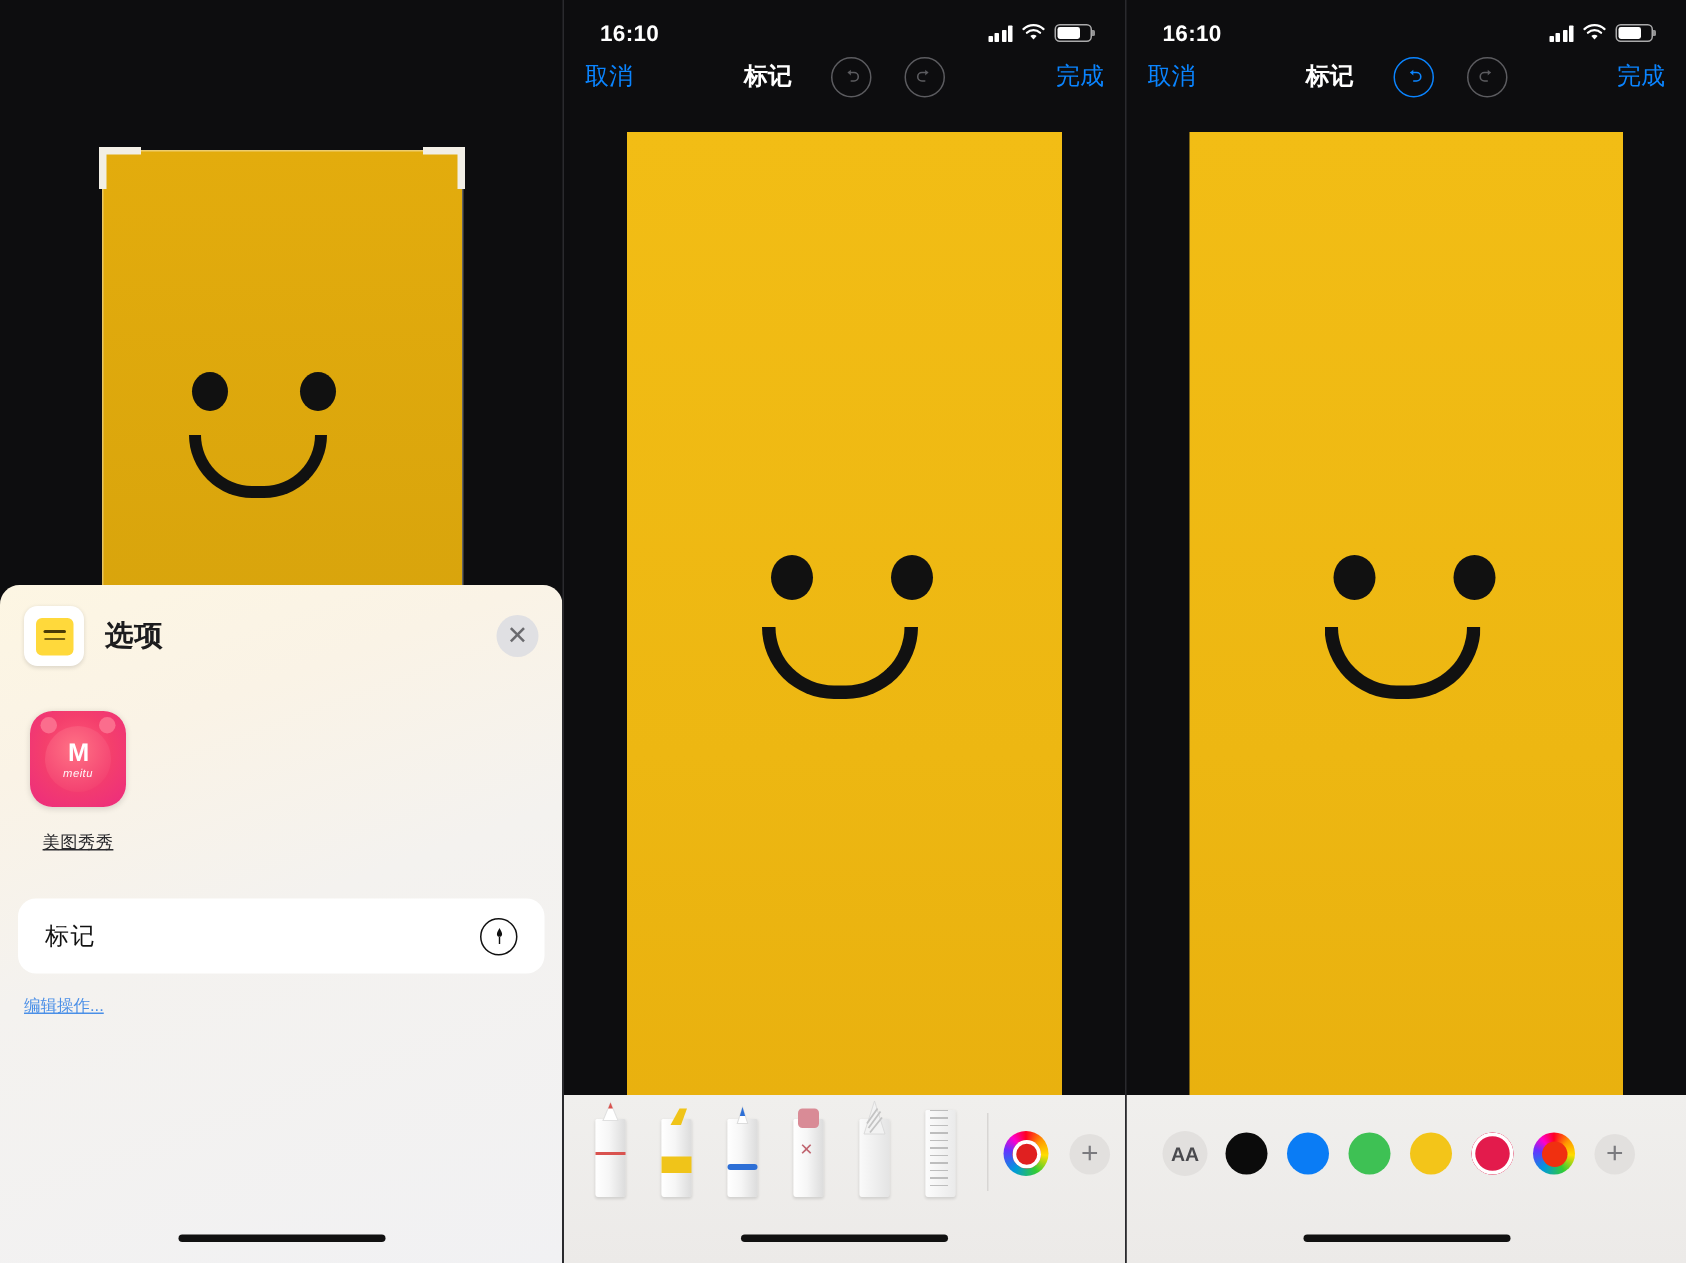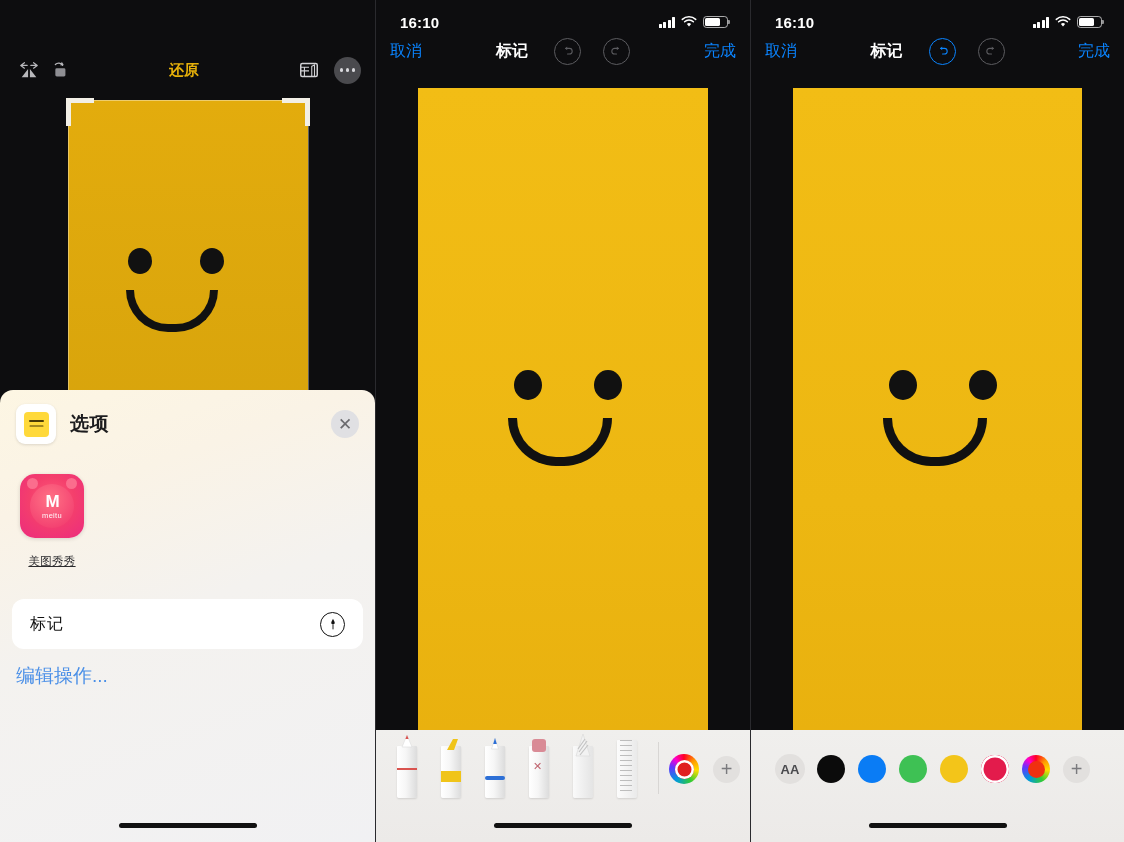--- a/index.html
+++ b/index.html
@@ -78,32 +78,32 @@
      display:flex; align-items:center; justify-content:center; color:#6a6a6e; font-size:17px; font-weight:600; }
   .apps-row { display:flex; gap:28px; padding: 30px 0 0 14px; }
   .app-item { width:76px; text-align:center; }
   .app-ico { width:64px; height:64px; border-radius:15px; margin:0 auto;
      display:flex; align-items:center; justify-content:center; box-shadow:0 1px 4px rgba(0,0,0,.14); }
   .app-ico.meitu { background: radial-gradient(circle at 50% 40%, #ff5b7a 0%, #f43f6c 45%, #ec2b7e 100%); position:relative; }
   .meitu-inner { width:44px; height:44px; border-radius:50%;
      background: radial-gradient(circle at 45% 35%, #ff7285, #f0336b); position:relative;
      display:flex; flex-direction:column; align-items:center; justify-content:center; }
   .meitu-m { color:#fff; font-size:17px; font-weight:700; line-height:1; letter-spacing:-1px; }
-  .meitu-t { color:#fff; font-size:7.5px; letter-spacing:.3px; margin-top:1px; opacity:.95; }
+  .meitu-t { color:#fff; font-size:7.5px; letter-spacing:.3px; margin-top:1px; opacity:.95;font-style:italic; }
   .meitu-ear { position:absolute; top:4px; width:11px; height:11px; border-radius:50%; background:#fb6d8d; }
   .meitu-ear.l { left:7px; } .meitu-ear.r { right:7px; }
   .app-ico.dots { background:#fff; gap:4px; }
   .app-ico.dots i { width:6px; height:6px; border-radius:50%; background:#8a8a8e; display:block; }
   .app-label { margin-top:16px; font-size:11.5px; color:#2b2b2e; letter-spacing:.3px;text-decoration:underline; }
   .action-card { margin: 30px 12px 0 12px; background:#fff; border-radius:12px;
      height:50px; display:flex; align-items:center; padding: 0 18px; }
   .action-card .lbl { font-size:16px; color:#111; letter-spacing:1px; }
   .markup-ico { margin-left:auto; width:25px; height:25px; border-radius:50%; border:1.6px solid #111;
      display:flex; align-items:center; justify-content:center; }
-  .edit-actions { margin: 14px 12px 0 16px; font-size:19px; color:#4a8fe7; }
+  .edit-actions { margin: 14px 12px 0 16px; font-size:11px; color:#4a8fe7;text-decoration:underline; }
   .home-ind { position:absolute; left:50%; transform:translateX(-50%); bottom:14px;
      width:138px; height:5px; border-radius:3px; background:#111; }
   .home-ind.light { background:#111; }
 
   
   .photo-full { position:absolute; left:42px; right:42px; top:88px; bottom:0;
      background: linear-gradient(#f2bd15 0%, #edb712 55%, #e7ae0d 100%); }
   .face-eye { position:absolute; width:28px; height:30px; border-radius:50%; background:#111; }
   .face-mouth { position:absolute; width:104px; height:48px; border:9px solid #111;
      border-radius:0 0 60px 60px; border-top:none; }
@@ -142,48 +142,20 @@
   .watermark { position:absolute; right:14px; bottom:28px; font-size:25px; font-weight:700;
      color:rgba(40,40,40,.72); letter-spacing:.5px; white-space:nowrap; }
 </style>
 </head>
 <body>
 
 <div class="stage">
 
   <div class="panel left">
 
-    <div class="crop-toolbar">
-      <div class="ic">
-        <svg width="22" height="22" viewBox="0 0 24 24">
-            <path d="M3 7h7M14 7h7M7 4 3 7l4 3M17 4l4 3-4 3" stroke="#b8b8bc" stroke-width="1.3" fill="none" stroke-linecap="round" stroke-linejoin="round"></path>
-            <path d="M11 11 4 20h7zM13 11l7 9h-7z" fill="#b8b8bc"></path>
-          </svg>
-      </div>
-      <div class="ic">
-        <svg width="22" height="22" viewBox="0 0 24 24">
-            <path d="M8 6a5 5 0 0 1 8 1" stroke="#b8b8bc" stroke-width="1.3" fill="none" stroke-linecap="round"></path>
-            <path d="m15 3 2.2 3.4L13.5 7z" fill="#b8b8bc"></path>
-            <rect x="8" y="10" width="11" height="9" rx="1.6" fill="#8e8e93"></rect>
-          </svg>
-      </div>
-      <div class="revert">还原</div>
-      <div class="ic">
-        <svg width="22" height="22" viewBox="0 0 24 24">
-            <rect x="3" y="5" width="18" height="14" rx="1.6" stroke="#d2d2d6" stroke-width="1.6" fill="none"></rect>
-            <path d="M3 9h9M3 13h9M7 9v10M15 19V8l3-1.5V19" stroke="#d2d2d6" stroke-width="1.2" fill="none"></path>
-          </svg>
-      </div>
-      <div style="width:10px"></div>
-      <div class="more-circle">
-        <i></i>
-          <i></i>
-          <i></i>
-      </div>
-    </div>
 
     <div class="photo-l">
       <div class="face-eye" style="left:60px; top:148px; width:24px; height:26px;"></div>
       <div class="face-eye" style="left:132px; top:148px; width:24px; height:26px;"></div>
       <div class="face-mouth" style="left:58px; top:190px; width:92px; height:42px; border-width:8px;"></div>
     </div>
     <div class="crop-frame">
       <div class="edge-top"></div>
         <div class="edge-l"></div>
         <div class="edge-r"></div>

